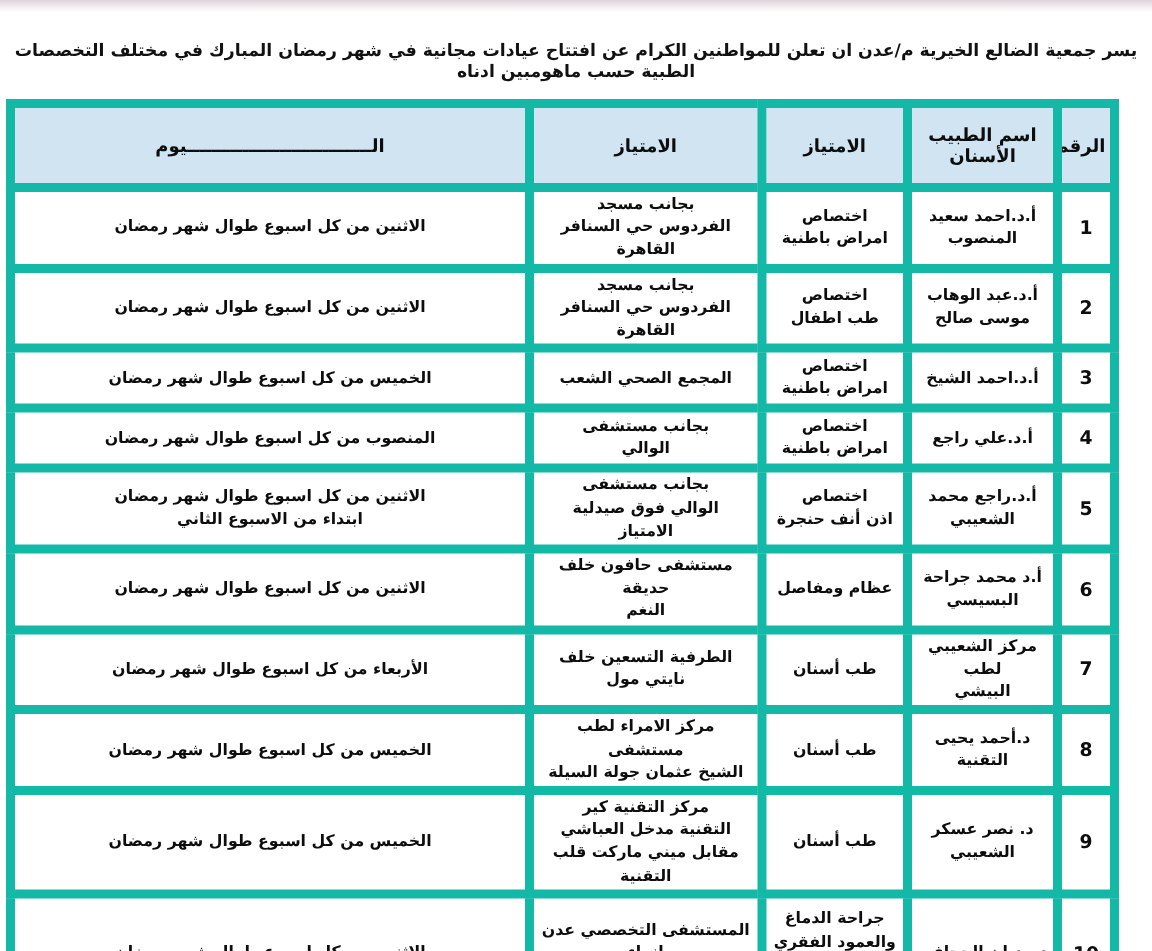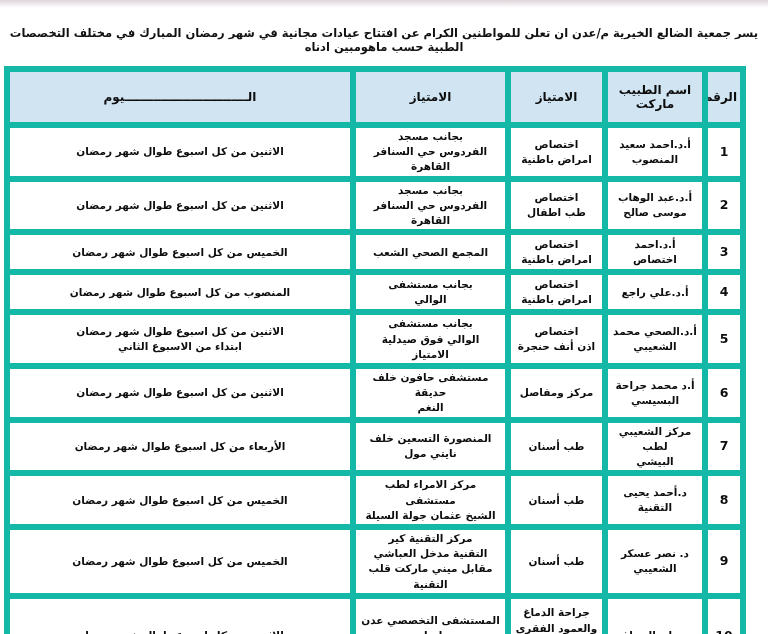--- a/index.html
+++ b/index.html
@@ -82,21 +82,21 @@
     <colgroup>
       <col class="c-num">
       <col class="c-doctor">
       <col class="c-spec">
       <col class="c-addr">
       <col class="c-day">
     </colgroup>
     <thead>
       <tr>
         <th>الرقم</th>
-        <th>اسم الطبيب ماركت</th>
+        <th>اسم الطبيب الأسنان</th>
         <th>الامتياز</th>
         <th>الامتياز</th>
         <th>الــــــــــــــــــــــــــــــيوم</th>
       </tr>
     </thead>
     <tbody>
         <tr>
           <td class="num">1</td>
           <td>أ.د.احمد سعيد
 المنصوب</td>
@@ -113,62 +113,62 @@
 موسى صالح</td>
           <td>اختصاص
 طب اطفال</td>
           <td>بجانب مسجد
 الفردوس حي السنافر
 القاهرة</td>
           <td>الاثنين من كل اسبوع طوال شهر رمضان</td>
         </tr>
         <tr>
           <td class="num">3</td>
-          <td>أ.د.احمد اختصاص</td>
+          <td>أ.د.احمد الشيخ</td>
           <td>اختصاص
 امراض باطنية</td>
           <td>المجمع الصحي الشعب</td>
           <td>الخميس من كل اسبوع طوال شهر رمضان</td>
         </tr>
         <tr>
           <td class="num">4</td>
           <td>أ.د.علي راجع</td>
           <td>اختصاص
 امراض باطنية</td>
           <td>بجانب مستشفى
 الوالي</td>
           <td>المنصوب من كل اسبوع طوال شهر رمضان</td>
         </tr>
         <tr>
           <td class="num">5</td>
-          <td>أ.د.الصحي محمد
+          <td>أ.د.راجع محمد
 الشعيبي</td>
           <td>اختصاص
 اذن أنف حنجرة</td>
           <td>بجانب مستشفى
 الوالي فوق صيدلية
 الامتياز</td>
           <td>الاثنين من كل اسبوع طوال شهر رمضان
 ابتداء من الاسبوع الثاني</td>
         </tr>
         <tr>
           <td class="num">6</td>
           <td>أ.د محمد جراحة
 البسيسي</td>
-          <td>مركز ومفاصل</td>
+          <td>عظام ومفاصل</td>
           <td>مستشفى حافون خلف حديقة
 النغم</td>
           <td>الاثنين من كل اسبوع طوال شهر رمضان</td>
         </tr>
         <tr>
           <td class="num">7</td>
           <td>مركز الشعيبي لطب
 البيشي</td>
           <td>طب أسنان</td>
-          <td>المنصورة التسعين خلف نايتي مول</td>
+          <td>الطرفية التسعين خلف نايتي مول</td>
           <td>الأربعاء من كل اسبوع طوال شهر رمضان</td>
         </tr>
         <tr>
           <td class="num">8</td>
           <td>د.أحمد يحيى التقنية</td>
           <td>طب أسنان</td>
           <td>مركز الامراء لطب مستشفى
 الشيخ عثمان جولة السيلة</td>
           <td>الخميس من كل اسبوع طوال شهر رمضان</td>
         </tr>

